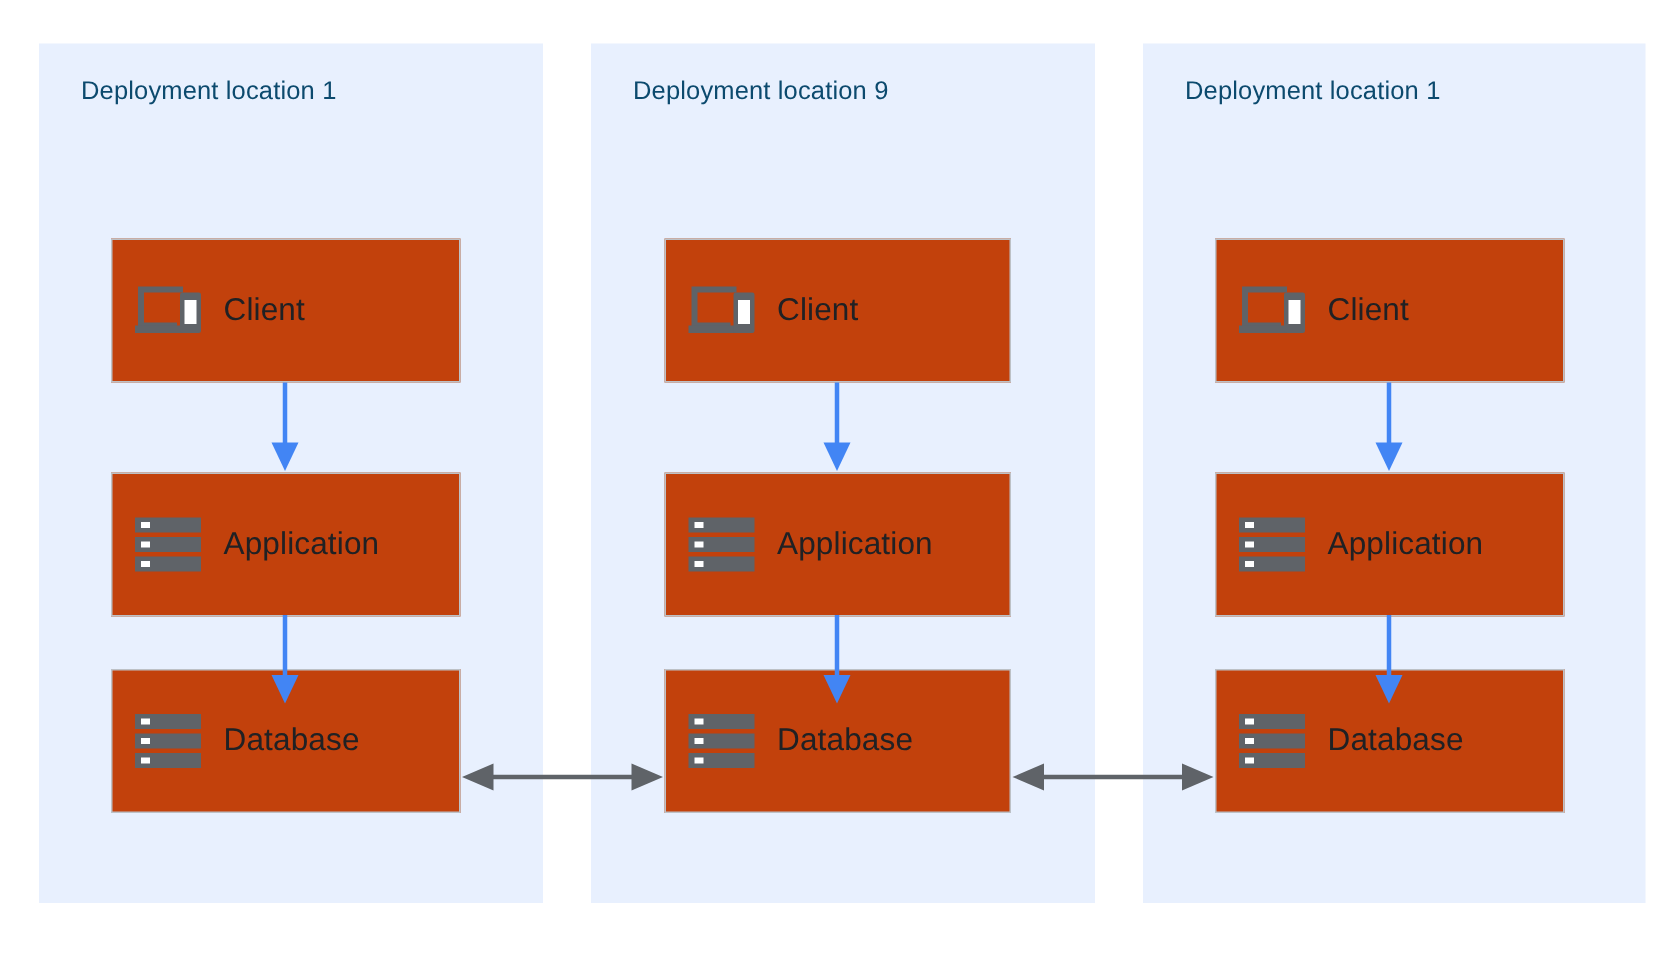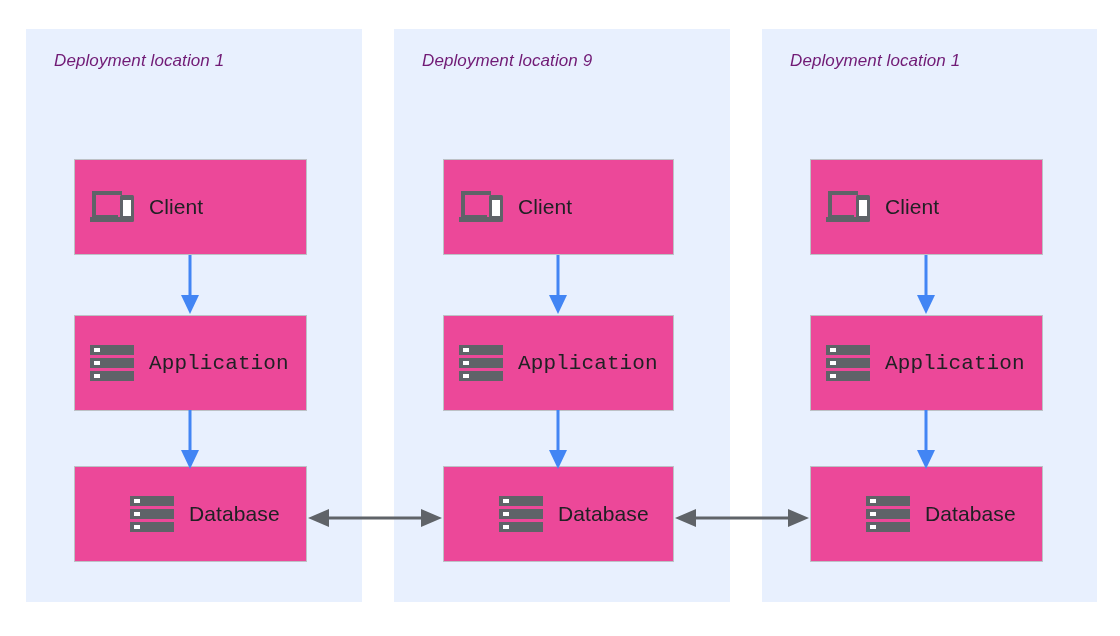--- a/index.html
+++ b/index.html
@@ -31,30 +31,29 @@
   }
   .panel-1 { left: 26px;  width: 336px; }
   .panel-2 { left: 394px; width: 336px; }
   .panel-3 { left: 762px; width: 335px; }
 
   .panel-title {
     position: absolute;
     left: 28px;
     top: 22px;
     font-size: 17px;
-    color: #701a75;
+    color: #0c4a6e;
     letter-spacing: 0.1px;
     white-space: nowrap;
-    font-style: italic;
   }
 
   .node {
     position: absolute;
     height: 96px;
-    background: #ec4899;
+    background: #c2410c;
     border: 1px solid #BDC1C6;
     box-sizing: border-box;
     display: flex;
     align-items: center;
   }
   .node .icon-wrap {
     width: 74px;
     flex: 0 0 74px;
     display: flex;
     align-items: center;
@@ -62,22 +61,22 @@
   }
   .node .node-label {
     font-size: 21px;
     color: #202124;
     white-space: nowrap;
     letter-spacing: 0.1px;
   }
 
   
   .row-client   { top: 159px; }
-  .row-app      { top: 315px; font-family: Liberation Mono, monospace; }
-  .row-db       { top: 466px; padding-left: 40px; }
+  .row-app      { top: 315px; }
+  .row-db       { top: 446px; }
 
   
   .col-1 { left: 74px;  width: 233px; }
   .col-2 { left: 443px; width: 231px; }
   .col-3 { left: 810px; width: 233px; }
 
   .v-arrow {
     position: absolute;
     width: 24px;
     height: 60px;

